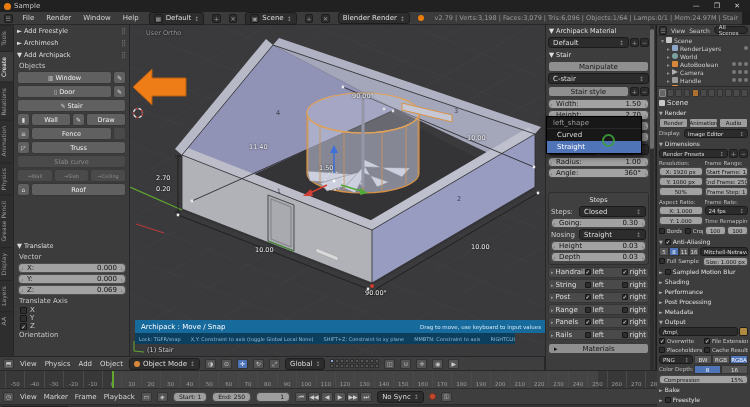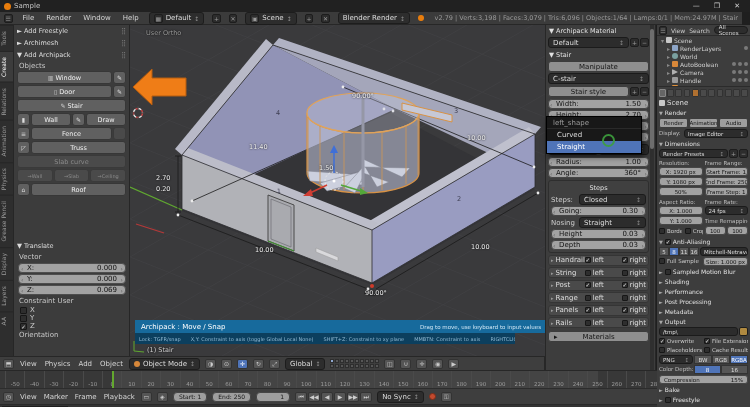--- a/index.html
+++ b/index.html
@@ -56,21 +56,21 @@
 .arch{left:545px;top:25px;width:111px;height:345px;background:#3d3d3d;border-left:1px solid #272727;border-right:1px solid #272727}
 .arch .inner{position:absolute;left:2px;top:0;width:101px}
 .ahdr{height:11px;display:flex;align-items:center;gap:2px;color:#e0e0e0;font-size:6.5px;padding:0 1px}
 .abtn{background:#8f8f8f;color:#161616;border:1px solid #3c3c3c;border-radius:3px;height:11px;display:flex;align-items:center;justify-content:center;margin:1px 0}
 .addk{background:#2c2c2c;color:#ddd;border:1px solid #1b1b1b;border-radius:3px;height:11px;display:flex;align-items:center;padding:0 4px;margin:1px 0;gap:2px}
 .addk .ar{margin-left:auto;color:#888;font-size:6px}
 .anum{background:#a2a2a2;color:#141414;border:1px solid #464646;border-radius:4px;height:10px;display:flex;align-items:center;padding:0 7px;margin:1px 0;position:relative}
 .anum .vv{margin-left:auto}
 .anum:before{content:"‹";position:absolute;left:1px;color:#555;font-size:6px}
 .anum:after{content:"›";position:absolute;right:1px;color:#555;font-size:6px}
-.stepbox{border:1px solid #2e2e2e;border-radius:3px;background:#404040;padding:1px 2px;margin-top:2px}
+.stepbox{border:1px solid #2e2e2e;border-radius:3px;background:#404040;padding:1px 2px;margin-top:14px}
 .lblrow{display:flex;align-items:center;gap:2px;margin:1px 0;height:11px}
 .lblrow .lab{width:26px;color:#ccc}
 .lblrow .addk{flex:1;margin:0}
 .tglrow{display:flex;align-items:center;background:#4a4a4a;border:1px solid #353535;border-radius:3px;height:11px;margin:1.5px 0;padding:0 2px;gap:2px;color:#ddd}
 .tglrow .exp{color:#999;font-size:5px}
 .tglrow .nm{width:27px}
 .tglrow .cb{width:6px;height:6px;line-height:5px}
 .menuovl{position:absolute;left:0px;top:91px;width:96px;background:#181818;border:1px solid #000;box-shadow:2px 3px 6px rgba(0,0,0,.6);z-index:5}
 .menuovl .mtitle{height:12px;display:flex;align-items:center;padding:0 6px;color:#9a9a9a;border-bottom:1px solid #2a2a2a}
 .menuovl .mitem{height:12px;display:flex;align-items:center;padding:0 10px;color:#ddd}
@@ -271,21 +271,21 @@
         <span class="vv">0.000</span>
       </div>
     <div class="num">
         <span>Y:</span>
         <span class="vv">0.000</span>
       </div>
     <div class="num">
         <span>Z:</span>
         <span class="vv">0.069</span>
       </div>
-    <div class="objlbl">Constraint User</div>
+    <div class="objlbl">Translate Axis</div>
     <div class="cbrow">
         <span class="cb"></span>
         <span>X</span>
       </div>
     <div class="cbrow">
         <span class="cb"></span>
         <span>Y</span>
       </div>
     <div class="cbrow">
         <span class="cb on"></span>

